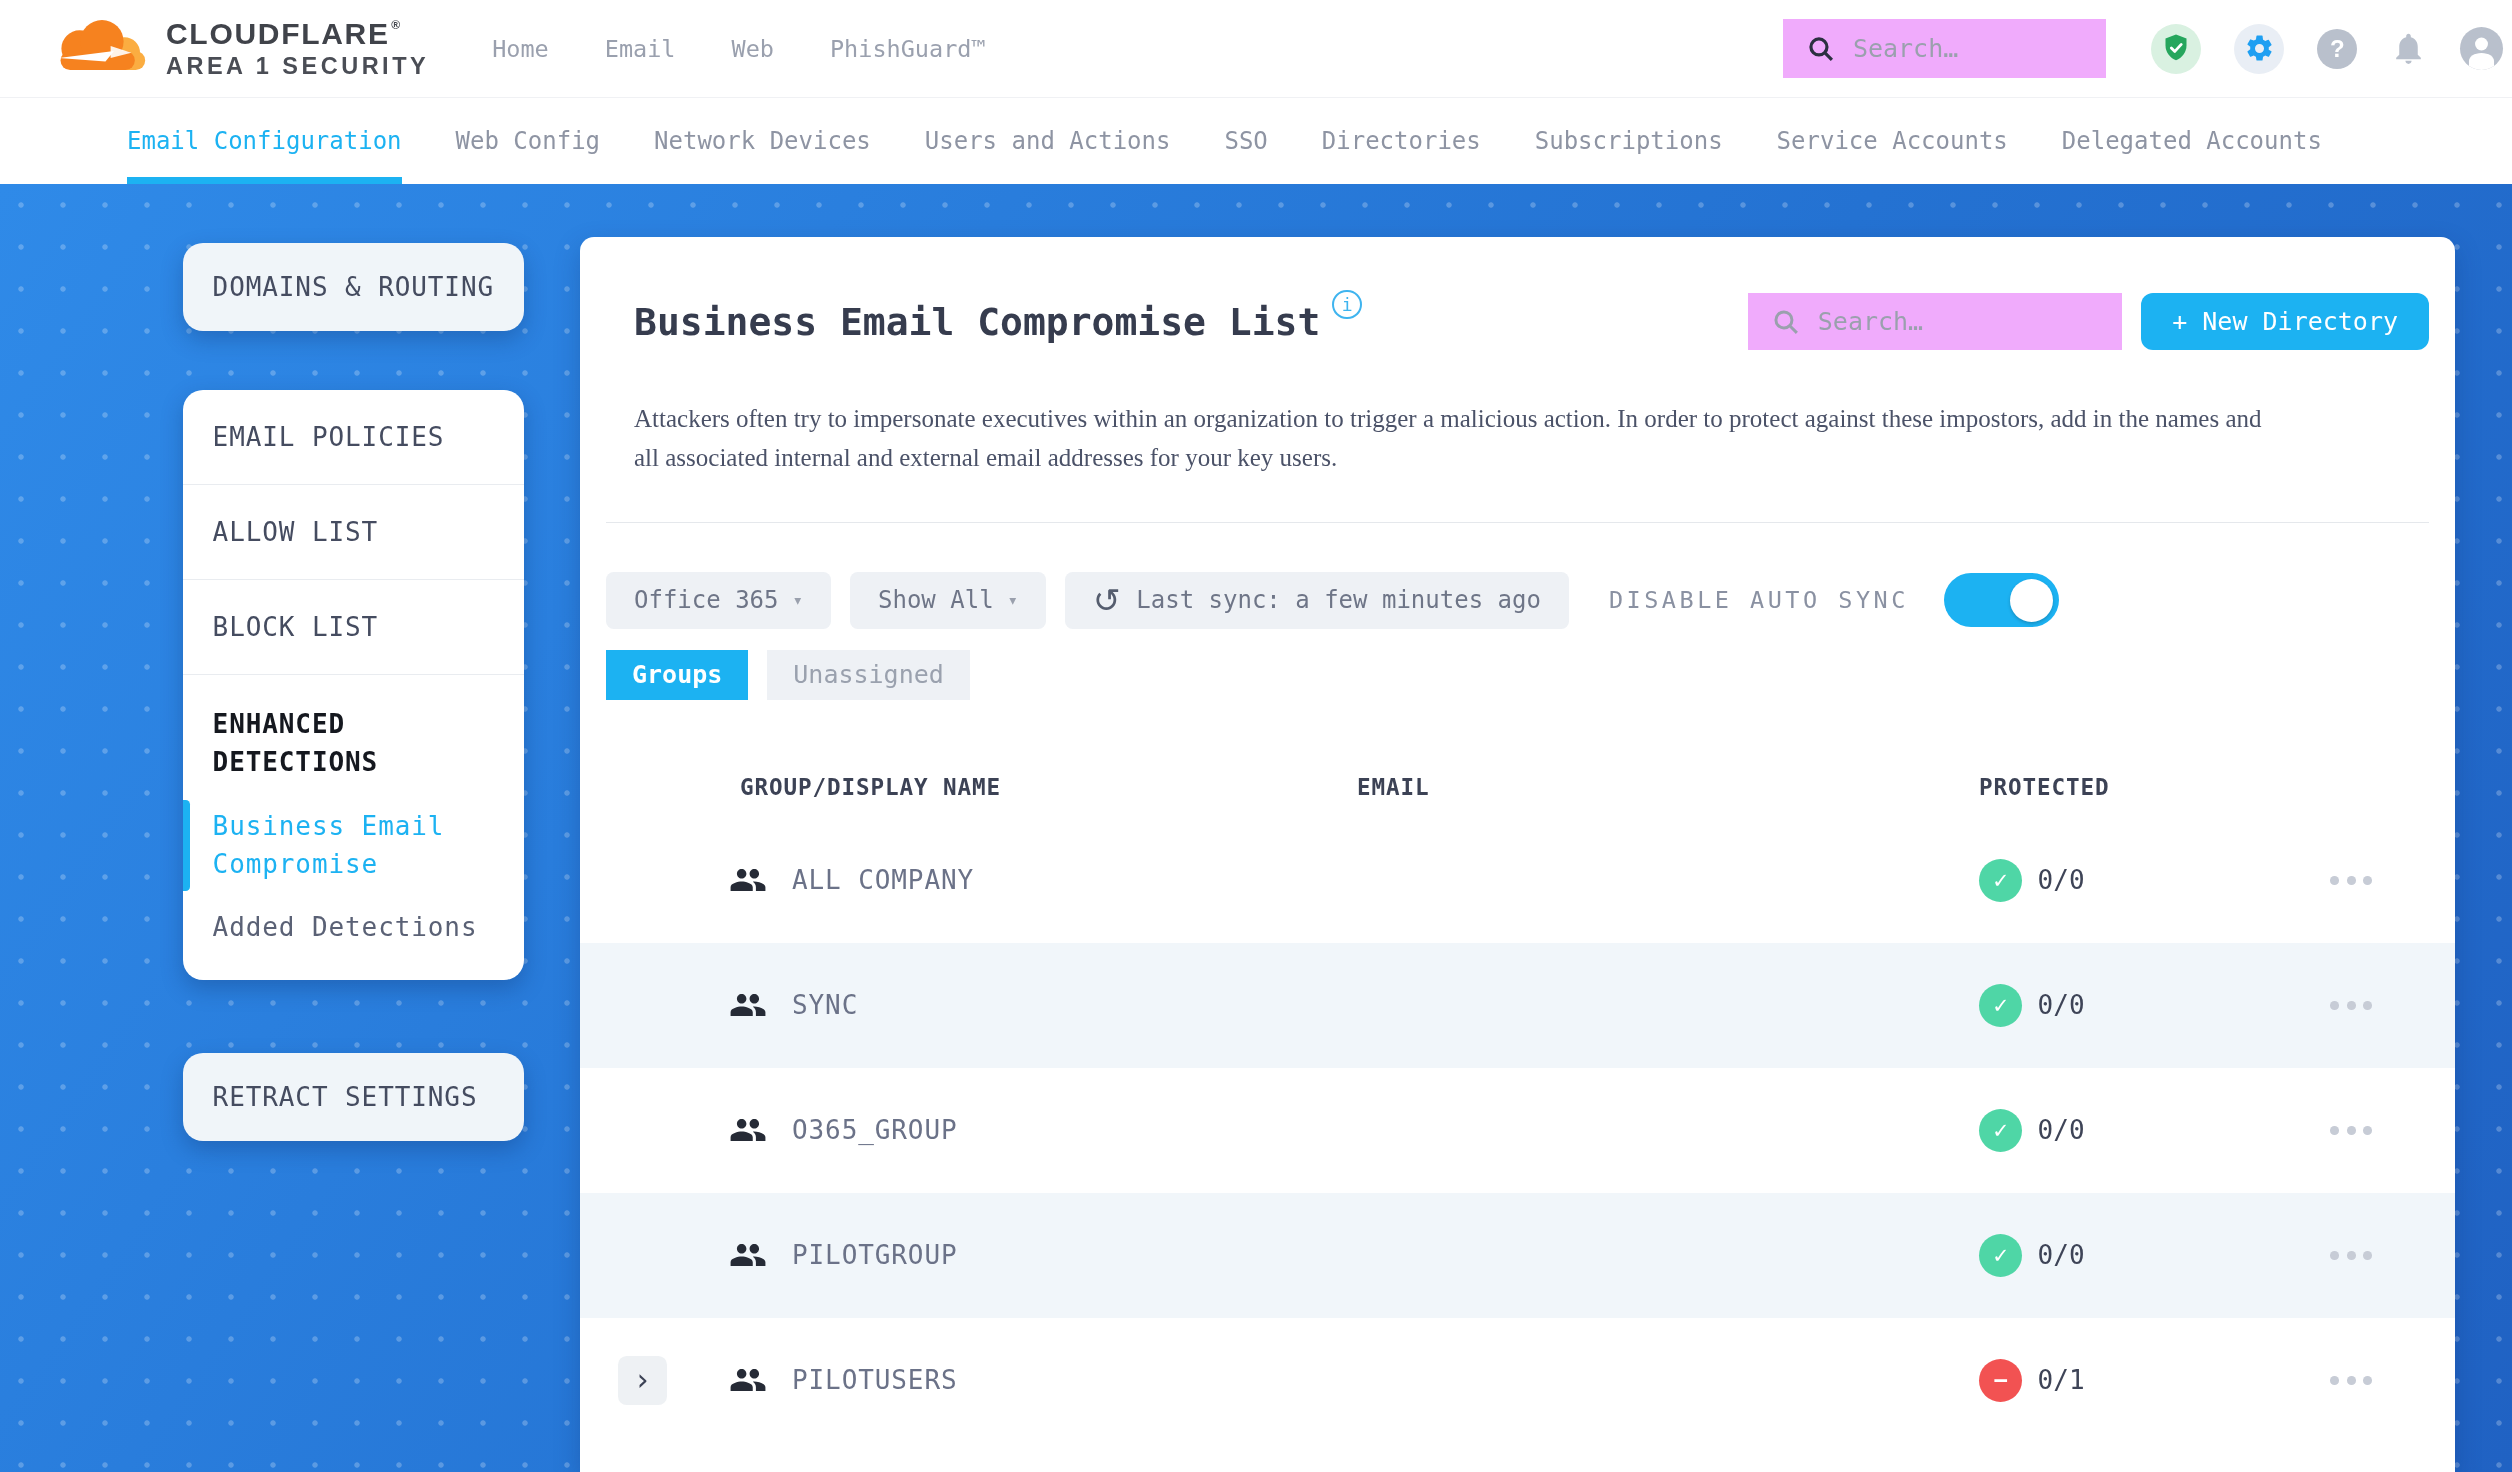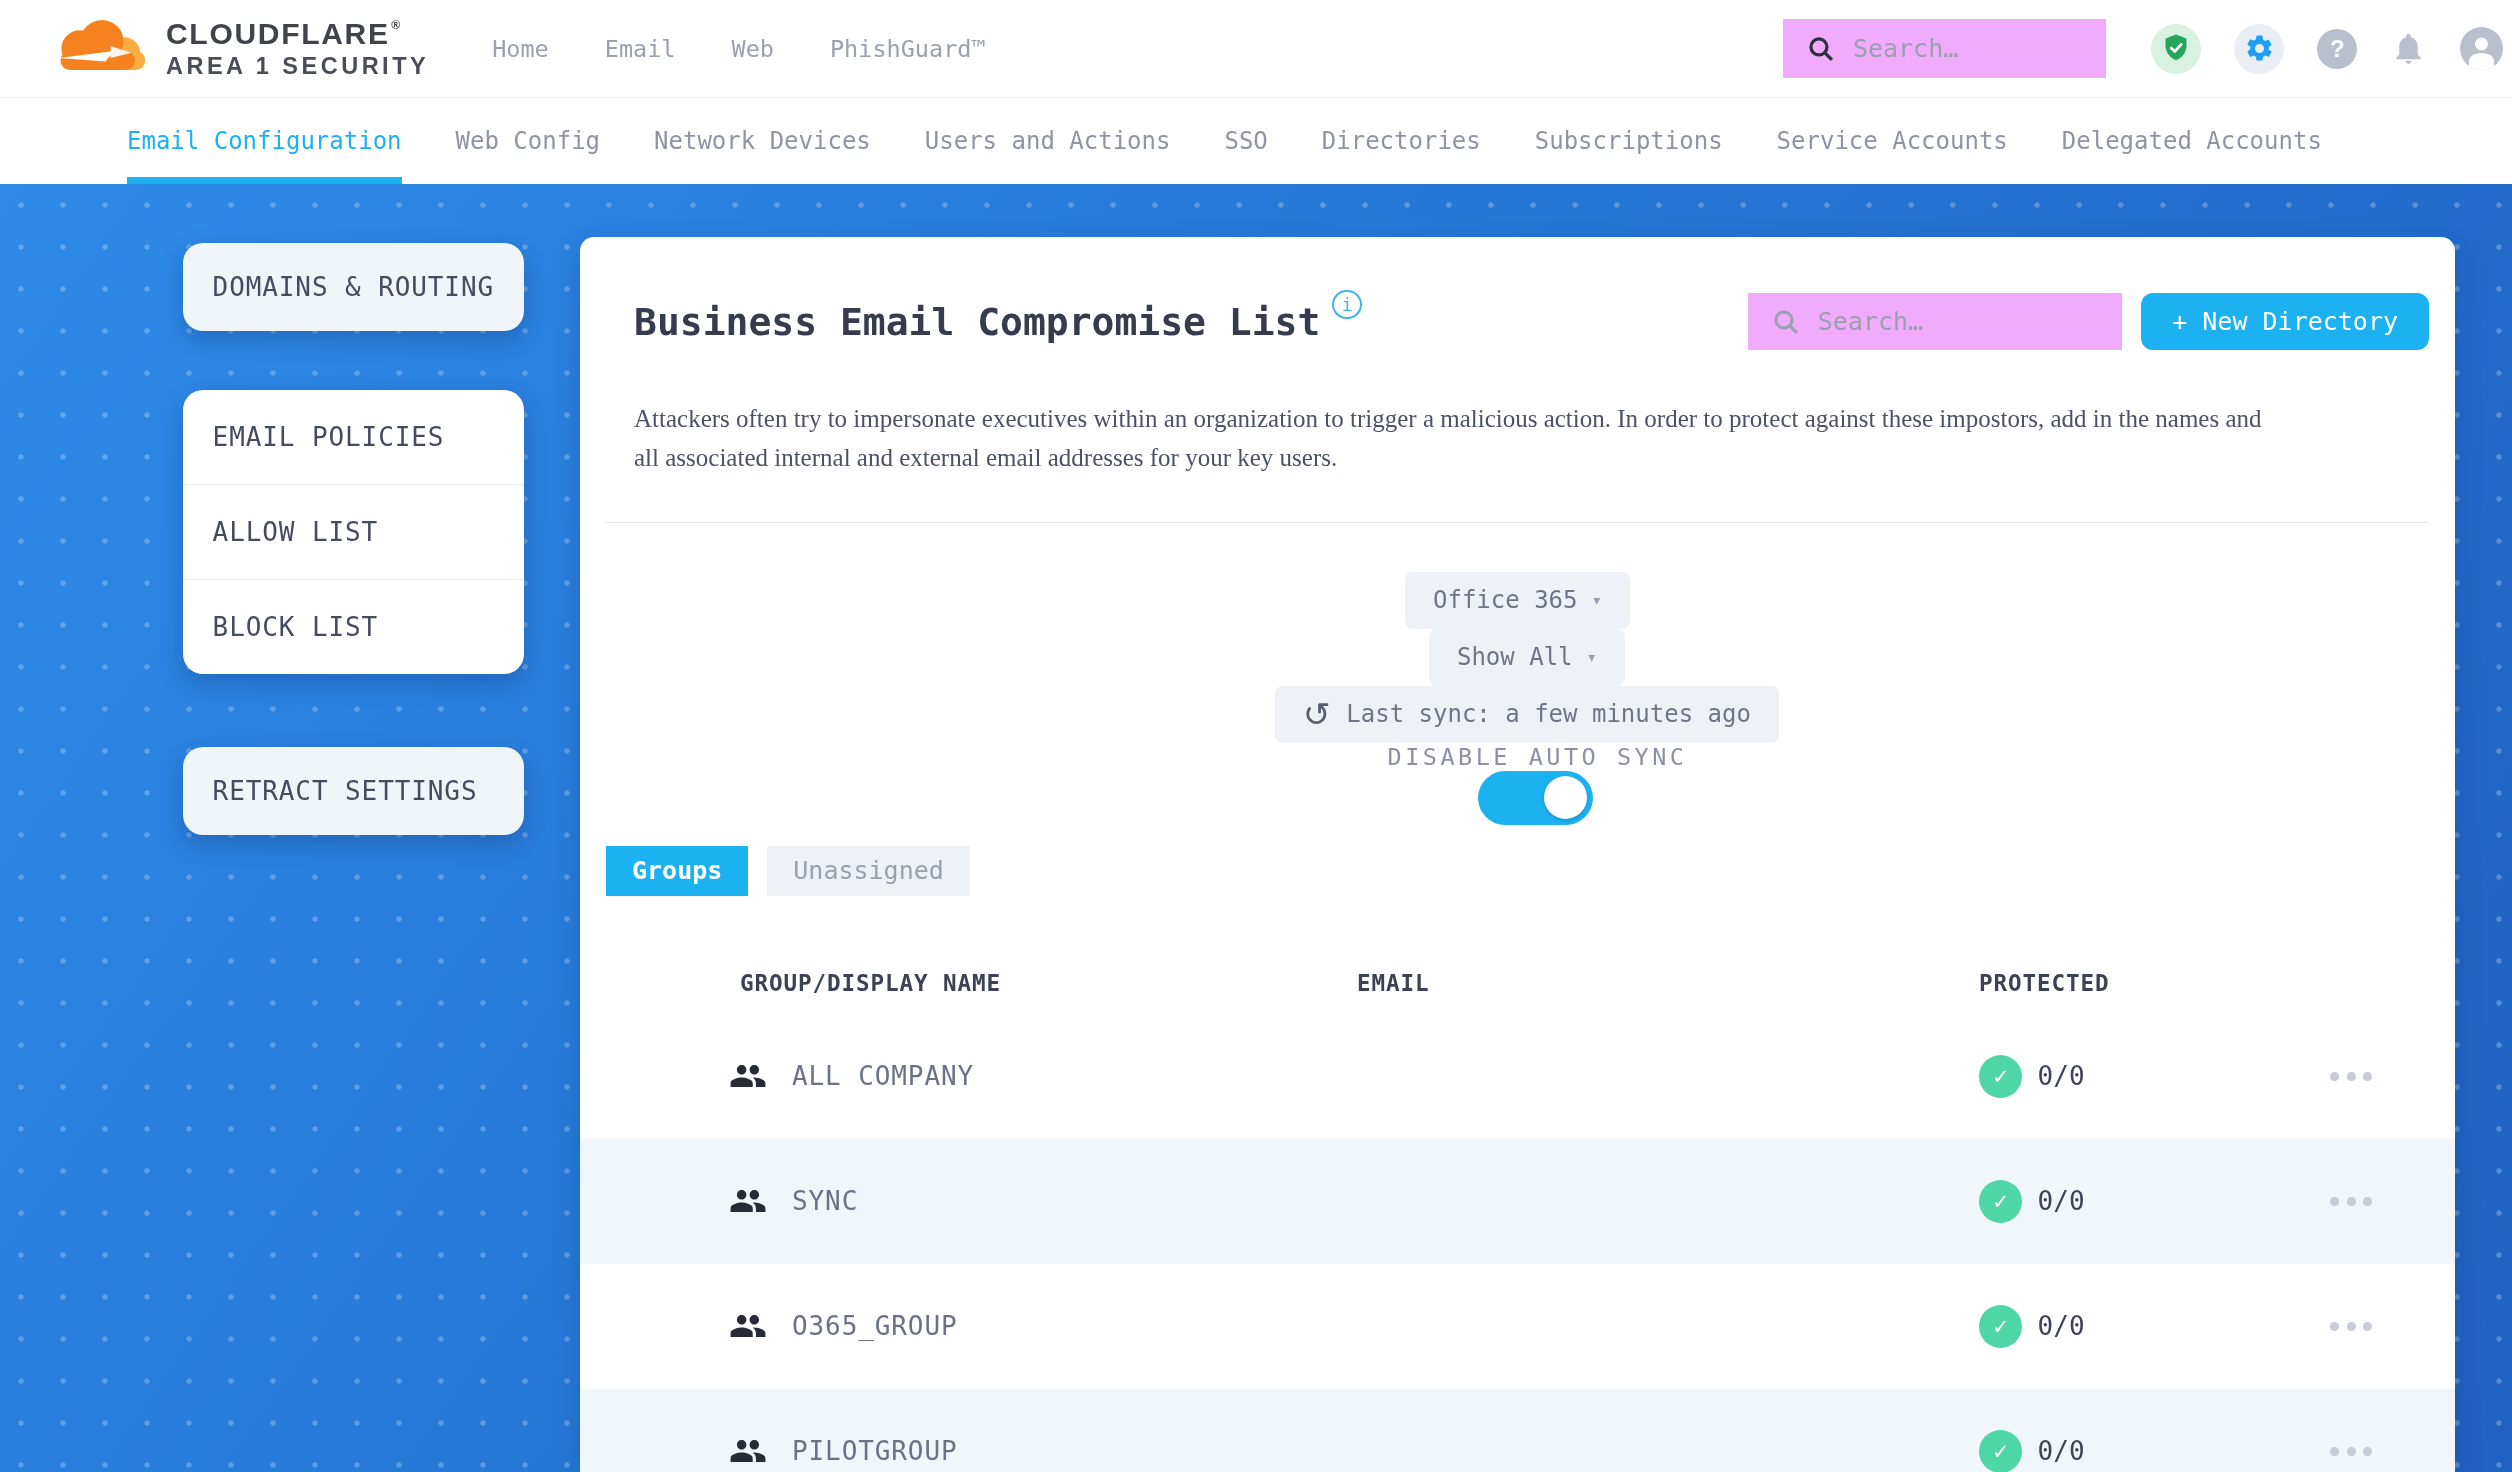--- a/index.html
+++ b/index.html
@@ -103,21 +103,21 @@
   }
   .title-row .search-pill.main-search { width:374px; height:57px; margin-left:auto; }
   .btn-primary {
     height:57px; margin-left:19px; padding:0 31px; background:var(--accent); border:none;
     border-radius:12px; color:#fff; font-family:inherit; font-size:25px; cursor:pointer;
     display:flex; align-items:center;
   }
   .desc { margin:49px 24px 0 28px; font-size:25px; line-height:39px; color:#4b5268; max-width:1656px;font-family:Liberation Serif, serif; }
   .divider { height:0.9px; background:#e5e8ec; margin-top:45px; }
 
-  .filters { display:flex; align-items:center; margin-top:49px;flex-direction:column; }
+  .filters { display:flex; align-items:center; margin-top:49px; }
   .pill {
     height:57px; background:#eef1f5; border-radius:7.8px; display:flex; align-items:center;
     padding:0 28px; font-size:24px; color:#6e7587; cursor:pointer; white-space:nowrap;
   }
   .pill + .pill { margin-left:19px; }
   .caret { font-size:17.4px; color:#9aa0ad; margin-left:14px; }
   .sync-pill { margin-left:auto; cursor:default; }
   .refresh-ic { font-family:"DejaVu Sans",sans-serif; font-size:33px; color:#555d6e; margin-right:15.6px; line-height:1; }
   .autosync-label { font-size:23.5px; color:#8a91a2; letter-spacing:3.5px; margin-left:40px; }
   .toggle {
@@ -243,20 +243,28 @@
 
 <div class="canvas"></div>
 
 <div class="sidebar">
   <div class="side-card card-tint side-single">DOMAINS &amp; ROUTING</div>
   <div class="gap1"></div>
   <div class="side-card card-white">
     <div class="side-li">EMAIL POLICIES</div>
     <div class="side-li">ALLOW LIST</div>
     <div class="side-li">BLOCK LIST</div>
+    <div class="side-section">
+      <div class="side-sec-title">ENHANCED DETECTIONS</div>
+      <div class="side-sub active">
+        <span class="active-bar"></span>
+        <span>Business Email Compromise</span>
+      </div>
+      <div class="side-sub plain">Added Detections</div>
+    </div>
   </div>
   <div class="gap2"></div>
   <div class="side-card card-tint side-single">RETRACT SETTINGS</div>
 </div>
 
 <div class="main-card">
 
   <div class="title-row">
     <h1 class="page-title">Business Email Compromise List</h1>
     <span class="info-ic">i</span>

